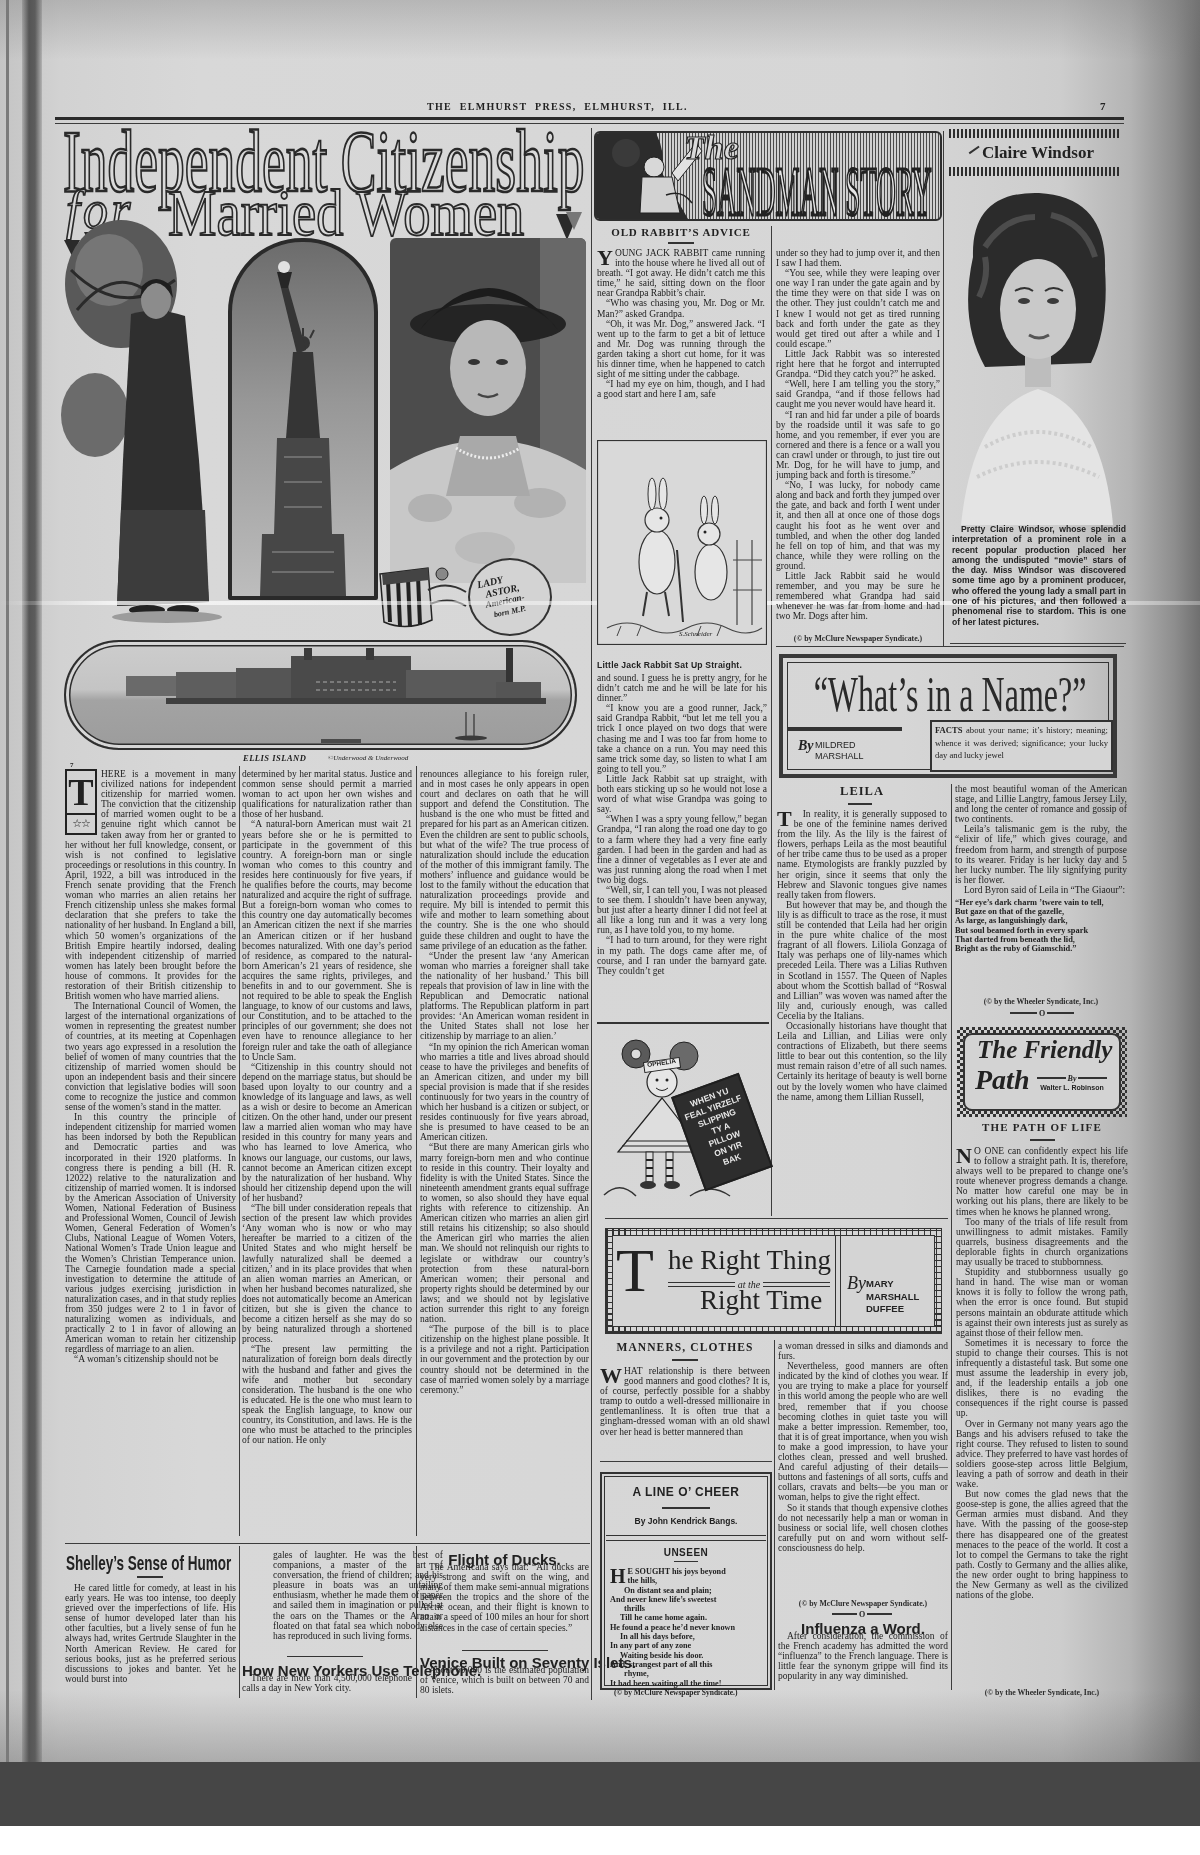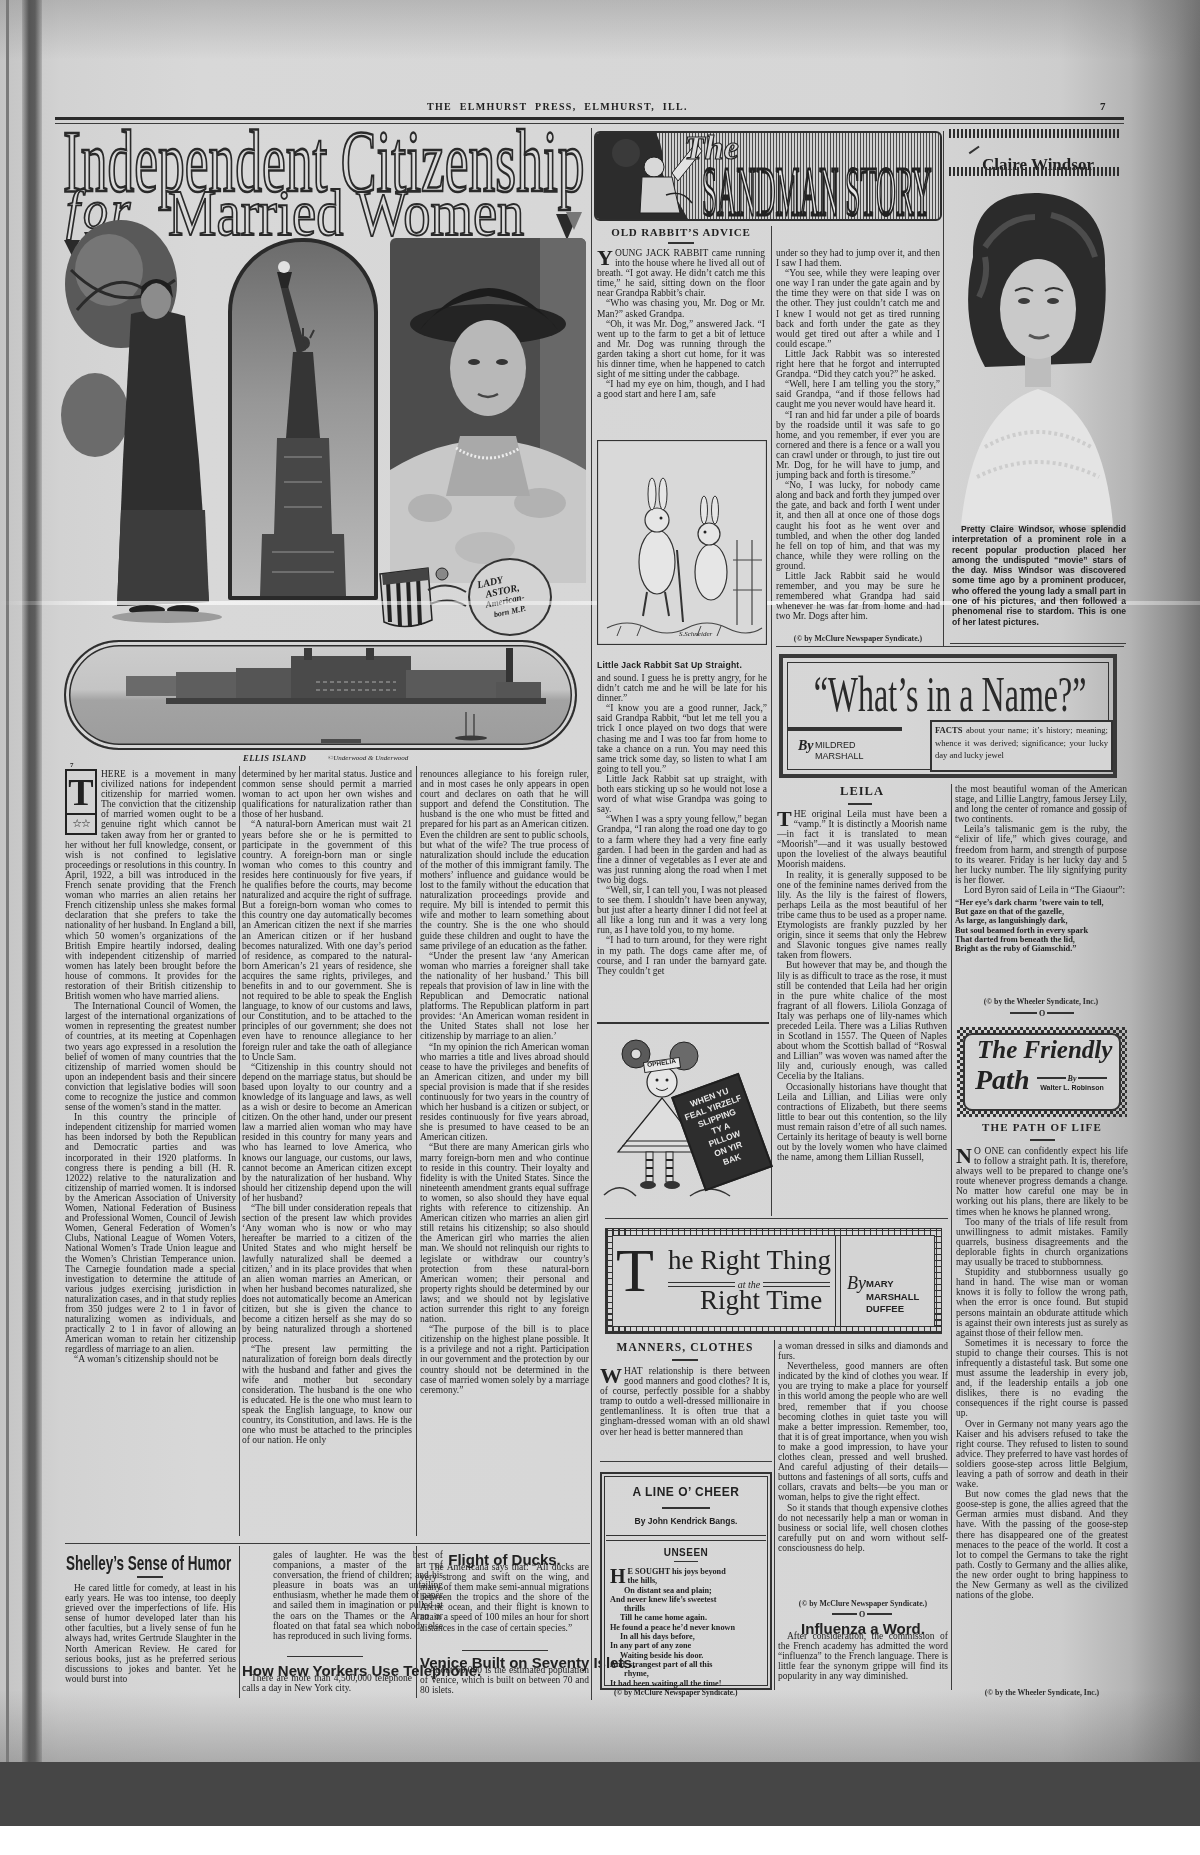--- a/index.html
+++ b/index.html
@@ -326,21 +326,21 @@
     <div>SLIPPING</div>
     <div>TY A</div>
     <div>PILLOW</div>
     <div>ON YIR</div>
     <div>BAK</div>
   </div>
 </div>
 
 <div class="stripebar" style="left:949px;top:129px;width:170px;"></div>
 <div class="abs" style="left:968px;top:149px;width:12px;height:1.5px;background:#333;transform:rotate(-35deg);"></div>
-<div class="abs" style="left:982px;top:143px;font-size:17px;font-weight:bold;white-space:nowrap;margin-top:12px;">Claire Windsor</div>
+<div class="abs" style="left:982px;top:143px;font-size:17px;font-weight:bold;white-space:nowrap;">Claire Windsor</div>
 <div class="stripebar" style="left:949px;top:167px;width:170px;"></div>
 <div class="abs" style="left:955px;top:187px;width:160px;height:338px;">
   <svg width="160" height="338" viewBox="0 0 160 338">
     <g>
       <path d="M18 70 Q16 4 84 6 Q152 10 150 82 Q154 140 136 176 L30 180 Q4 134 18 70Z" fill="#2b2b2b"></path>
       <path d="M30 60 Q50 30 80 30 M96 28 Q130 36 140 70 M24 110 Q34 90 30 70" stroke="#4c4c4c" stroke-width="6" fill="none"></path>
     </g>
     <g>
       <rect x="70" y="160" width="26" height="40" fill="#bdbdbd"></rect>
       <ellipse cx="83" cy="122" rx="38" ry="50" fill="#c9c9c9"></ellipse>
@@ -374,21 +374,20 @@
 </div>
 <div class="abs" style="left:902px;top:720px;width:173px;height:44px;border:2px solid #333;padding:2px 3px;font-size:8.6px;line-height:12.5px;text-align:justify;background:#d5d5d5;margin-left:28px;">
   <span style="font-weight:bold;">FACTS</span>
   <span>about your name; it’s history; meaning; whence it was derived; significance; your lucky day and lucky jewel</span>
 </div>
 
 <div class="head-serif" style="left:777px;top:784px;width:170px;font-size:12.5px;letter-spacing:1px;">LEILA</div>
 <div class="short-rule" style="left:848px;top:803px;width:24px;"></div>
 <div class="col" style="left:777px;top:809px;width:170px;height:400px;">
   <span class="drop">T</span>
-  <p class="ni">HE original Leila must have been a “vamp.” It is distinctly a Moorish name—in fact it is translated to mean “Moorish”—and it was usually bestowed upon the loveliest of the always beautiful Moorish maidens.</p>
   <p>In reality, it is generally supposed to be one of the feminine names derived from the lily. As the lily is the fairest of flowers, perhaps Leila as the most beautiful of her tribe came thus to be used as a proper name. Etymologists are frankly puzzled by her origin, since it seems that only the Hebrew and Slavonic tongues give names really taken from flowers.</p>
   <p>But however that may be, and though the lily is as difficult to trace as the rose, it must still be contended that Leila had her origin in the pure white chalice of the most fragrant of all flowers. Liliola Gonzaga of Italy was perhaps one of lily-names which preceded Leila. There was a Lilias Ruthven in Scotland in 1557. The Queen of Naples about whom the Scottish ballad of “Roswal and Lillian” was woven was named after the lily and, curiously enough, was called Cecelia by the Italians.</p>
   <p>Occasionally historians have thought that Leila and Lillian, and Lilias were only contractions of Elizabeth, but there seems little to bear out this contention, so the lily must remain raison d’etre of all such names. Certainly its heritage of beauty is well borne out by the lovely women who have claimed the name, among them Lillian Russell,</p>
 </div>
 <div class="col" style="left:955px;top:784px;width:172px;height:212px;">
   <p class="ni">the most beautiful woman of the American stage, and Lillie Langtry, famous Jersey Lily, and long the center of romance and gossip of two continents.</p>
   <p>Leila’s talismanic gem is the ruby, the “elixir of life,” which gives courage, and freedom from harm, and strength of purpose to its wearer. Friday is her lucky day and 5 her lucky number. The lily signifying purity is her flower.</p>
   <p>Lord Byron said of Leila in “The Giaour”:</p>
   <div style="font-size:8.4px;line-height:9.2px;font-weight:bold;margin-top:3px;">
     <div class="poemline">“Her eye’s dark charm ’twere vain to tell,</div>
@@ -418,21 +417,21 @@
   <div class="abs sans" style="left:80px;top:57px;width:70px;text-align:center;font-size:7px;font-weight:bold;white-space:nowrap;">Walter L. Robinson</div>
 </div>
 <div class="head-serif" style="left:957px;top:1121px;width:170px;font-size:11px;letter-spacing:1.2px;">THE PATH OF LIFE</div>
 <div class="short-rule" style="left:1030px;top:1139px;width:25px;"></div>
 <div class="col" style="left:956px;top:1146px;width:172px;height:542px;">
   <span class="drop">N</span>
   <p class="ni">O ONE can confidently expect his life to follow a straight path. It is, therefore, always well to be prepared to change one’s route whenever progress demands a change. No matter how careful one may be in working out his plans, there are likely to be times when he knows he planned wrong.</p>
   <p>Too many of the trials of life result from unwillingness to admit mistakes. Family quarrels, business disagreements and the deplorable fights in church organizations may usually be traced to stubbornness.</p>
   <p>Stupidity and stubbornness usually go hand in hand. The wise man or woman knows it is folly to follow the wrong path, when the error is once found. But stupid persons maintain an obdurate attitude which is against their own interests just as surely as against those of their fellow men.</p>
   <p>Sometimes it is necessary to force the stupid to change their courses. This is not infrequently a distasteful task. But some one must assume the leadership in every job, and, if the leadership entails a job one dislikes, there is no evading the consequences if the right course is passed up.</p>
-  <p>Over in Germany not many years ago the Kaiser and his advisers refused to take the right course. They refused to listen to sound advice. They preferred to have vast hordes of soldiers goose-step across little Belgium, leaving a path of sorrow and death in their wake.</p>
+  <p>Over in Germany not many years ago the Bangs and his advisers refused to take the right course. They refused to listen to sound advice. They preferred to have vast hordes of soldiers goose-step across little Belgium, leaving a path of sorrow and death in their wake.</p>
   <p>But now comes the glad news that the goose-step is gone, the allies agreed that the German armies must disband. And they have. With the passing of the goose-step there has disappeared one of the greatest menaces to the peace of the world. It cost a lot to compel the Germans to take the right path. Costly to Germany and the allies alike, the new order ought to bring happiness to the New Germany as well as the civilized nations of the globe.</p>
 </div>
 <div class="credit" style="left:956px;top:1688px;width:172px;">(© by the Wheeler Syndicate, Inc.)</div>
 
 <div class="hrule" style="left:605px;top:1218px;width:343px;"></div>
 <div class="abs" style="left:605px;top:1228px;width:335px;height:104px;border:1.5px solid #333;background:repeating-linear-gradient(90deg,#333 0 1.5px,transparent 1.5px 6px),repeating-linear-gradient(0deg,#333 0 1.5px,transparent 1.5px 6px);">
   <div class="abs" style="left:6px;top:6px;right:6px;bottom:6px;background:#d4d4d4;border:1.5px solid #333;"></div>
   <div class="abs" style="left:229px;top:6px;width:4px;bottom:6px;border-left:1.5px solid #333;border-right:1.5px solid #333;"></div>
 </div>
 <div class="abs" style="left:616px;top:1239px;font-size:62px;line-height:62px;white-space:nowrap;">T</div>

